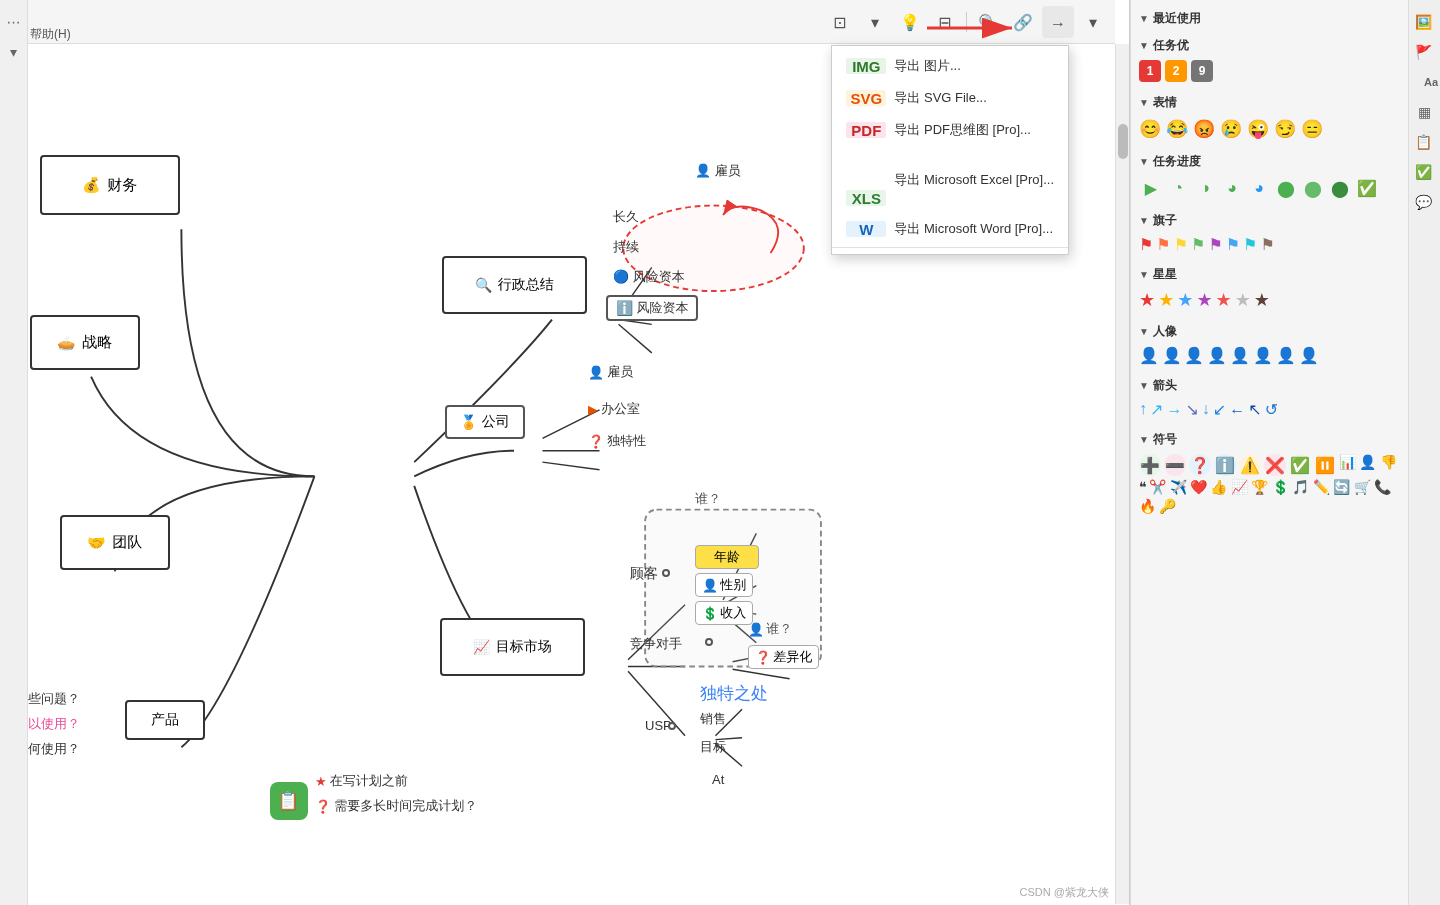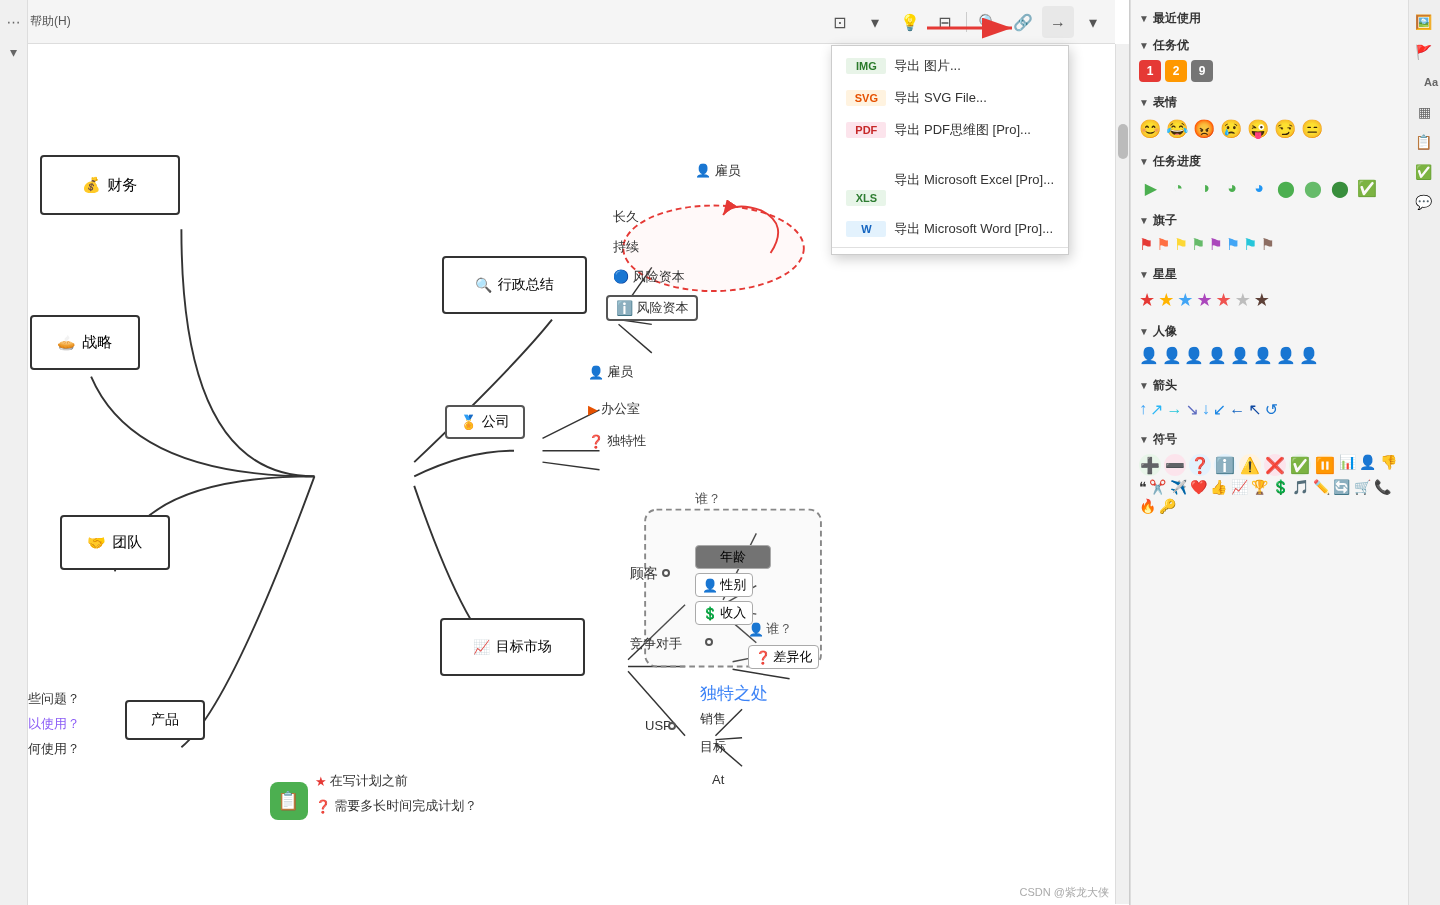--- a/index.html
+++ b/index.html
@@ -8,21 +8,21 @@
     
     .main-container { display: flex; width: 1440px; height: 905px; }
 
     
     .mindmap-area { flex: 1; background: #ffffff; position: relative; overflow: hidden; border-right: 1px solid #ccc; }
     .toolbar-btn { width: 32px; height: 32px; display: flex; align-items: center; justify-content: center; cursor: pointer; border-radius: 4px; font-size: 16px; color: #555; background: transparent; border: none; }
 
     
     .export-menu { position: absolute; top: 45px; right: 60px; background: white; border: 1px solid #ccc; box-shadow: 2px 4px 12px rgba(0,0,0,0.2); z-index: 200; min-width: 220px; padding: 4px 0; }
     .export-menu-item { display: flex; align-items: center; gap: 8px; padding: 7px 14px; cursor: pointer; font-size: 13px; color: #333; }
-    .export-menu-icon { width: 40px; height: 16px; display: inline-flex; align-items: center; justify-content: center; font-size: 11px; font-weight: bold; border-radius: 2px; }
+    .export-menu-icon { width: 40px; height: 16px; display: inline-flex; align-items: center; justify-content: center; font-size: 15px; font-weight: bold; border-radius: 2px; }
     .icon-img { background: #e8f4e8; color: #2a7a2a; }
     .icon-svg { background: #fff3e0; color: #e65100; }
     .icon-pdf { background: #fce4ec; color: #c62828; }
     .icon-xls { background: #e8f5e9; color: #2e7d32; margin-top: 37px; }
     .icon-word { background: #e3f2fd; color: #1565c0; }
 
     
     .mindmap-svg { position: absolute; top: 0; left: 0; width: 100%; height: 100%; }
 
     
@@ -88,21 +88,21 @@
 
 <div class="main-container">
 
   <div class="mindmap-area">
 
     <div class="left-icons">
       <div class="panel-icon-btn">⋯</div>
       <div class="panel-icon-btn">▾</div>
     </div>
 
-    <div style="position:absolute;top:0;left:0;right:14px;height:44px;background:#f5f5f5;border-bottom:1px solid #ddd;display:flex;align-items:center;padding-left:30px;">
+    <div style="position:absolute;top:0;left:0;right:14px;height:44px;background:#f5f5f5;border-bottom:1px solid #ddd;display:flex;align-items:flex-end;padding-left:30px;">
       <span style="font-size:12px;color:#555;">帮助(H)</span>
     </div>
 
     <div style="position:absolute;top:6px;right:20px;display:flex;align-items:center;gap:3px;z-index:150;">
       <button class="toolbar-btn" title="演示">⊡</button>
       <button class="toolbar-btn">▾</button>
       <button class="toolbar-btn" title="灵感">💡</button>
       <button class="toolbar-btn" title="表格">⊟</button>
       <span style="width:1px;height:20px;background:#ccc;margin:0 2px;"></span>
       <button class="toolbar-btn" title="搜索">🔍</button>
@@ -269,21 +269,21 @@
       <span>独特性</span>
     </div>
 
     <div style="position:absolute;top:565px;left:630px;font-size:14px;color:#333;z-index:25;">
       <span>顾客</span>
     </div>
 
     <div style="position:absolute;top:569px;left:662px;width:8px;height:8px;border-radius:50%;border:2px solid #555;background:white;z-index:26;"></div>
 
     <div style="position:absolute;top:490px;left:695px;font-size:13px;color:#555;z-index:25;">谁？</div>
-    <div style="position:absolute;top:545px;left:695px;background:#737373;border:1px solid #aaa;border-radius:4px;padding:2px 24px;font-size:13px;z-index:25;text-align:center;">年龄</div>
+    <div style="position:absolute;top:545px;left:695px;background:#fde047;border:1px solid #aaa;border-radius:4px;padding:2px 18px;font-size:13px;z-index:25;text-align:center;">年龄</div>
     <div style="position:absolute;top:573px;left:695px;background:white;border:1px solid #aaa;border-radius:4px;padding:2px 6px;font-size:13px;z-index:25;display:flex;align-items:center;gap:2px;">
       <span style="color:#1565c0;">👤</span>
         <span>性别</span>
     </div>
     <div style="position:absolute;top:601px;left:695px;background:white;border:1px solid #aaa;border-radius:4px;padding:2px 6px;font-size:13px;z-index:25;display:flex;align-items:center;gap:2px;">
       <span style="color:#2e7d32;">💲</span>
         <span>收入</span>
     </div>
 
     <div style="position:absolute;top:635px;left:630px;font-size:13px;color:#333;z-index:20;">
@@ -310,21 +310,21 @@
     <div style="position:absolute;top:772px;left:315px;font-size:13px;color:#333;z-index:20;display:flex;align-items:center;gap:3px;">
       <span style="color:#e53935;">★</span>
       <span>在写计划之前</span>
     </div>
     <div style="position:absolute;top:797px;left:315px;font-size:13px;color:#333;z-index:20;display:flex;align-items:center;gap:3px;">
       <span style="color:#1565c0;">❓</span>
       <span>需要多长时间完成计划？</span>
     </div>
 
     <div style="position:absolute;top:690px;left:28px;font-size:13px;color:#333;z-index:20;">些问题？</div>
-    <div style="position:absolute;top:715px;left:28px;font-size:13px;color:#8b5cf6;z-index:20;">以使用？</div>
+    <div style="position:absolute;top:715px;left:28px;font-size:13px;color:#ec4899;z-index:20;">以使用？</div>
     <div style="position:absolute;top:740px;left:28px;font-size:13px;color:#333;z-index:20;">何使用？</div>
 
     <div style="position:absolute;top:782px;left:270px;width:38px;height:38px;background:#4caf50;border-radius:8px;display:flex;align-items:center;justify-content:center;font-size:18px;z-index:20;">
       <span>📋</span>
     </div>
 
     <div style="position:absolute;top:772px;left:712px;font-size:13px;color:#333;z-index:20;">At</div>
 
     <div style="position:absolute;right:0;top:44px;width:14px;height:860px;background:#f0f0f0;border-left:1px solid #ddd;">
       <div style="position:absolute;top:80px;left:2px;width:10px;height:35px;background:#bbb;border-radius:5px;"></div>

